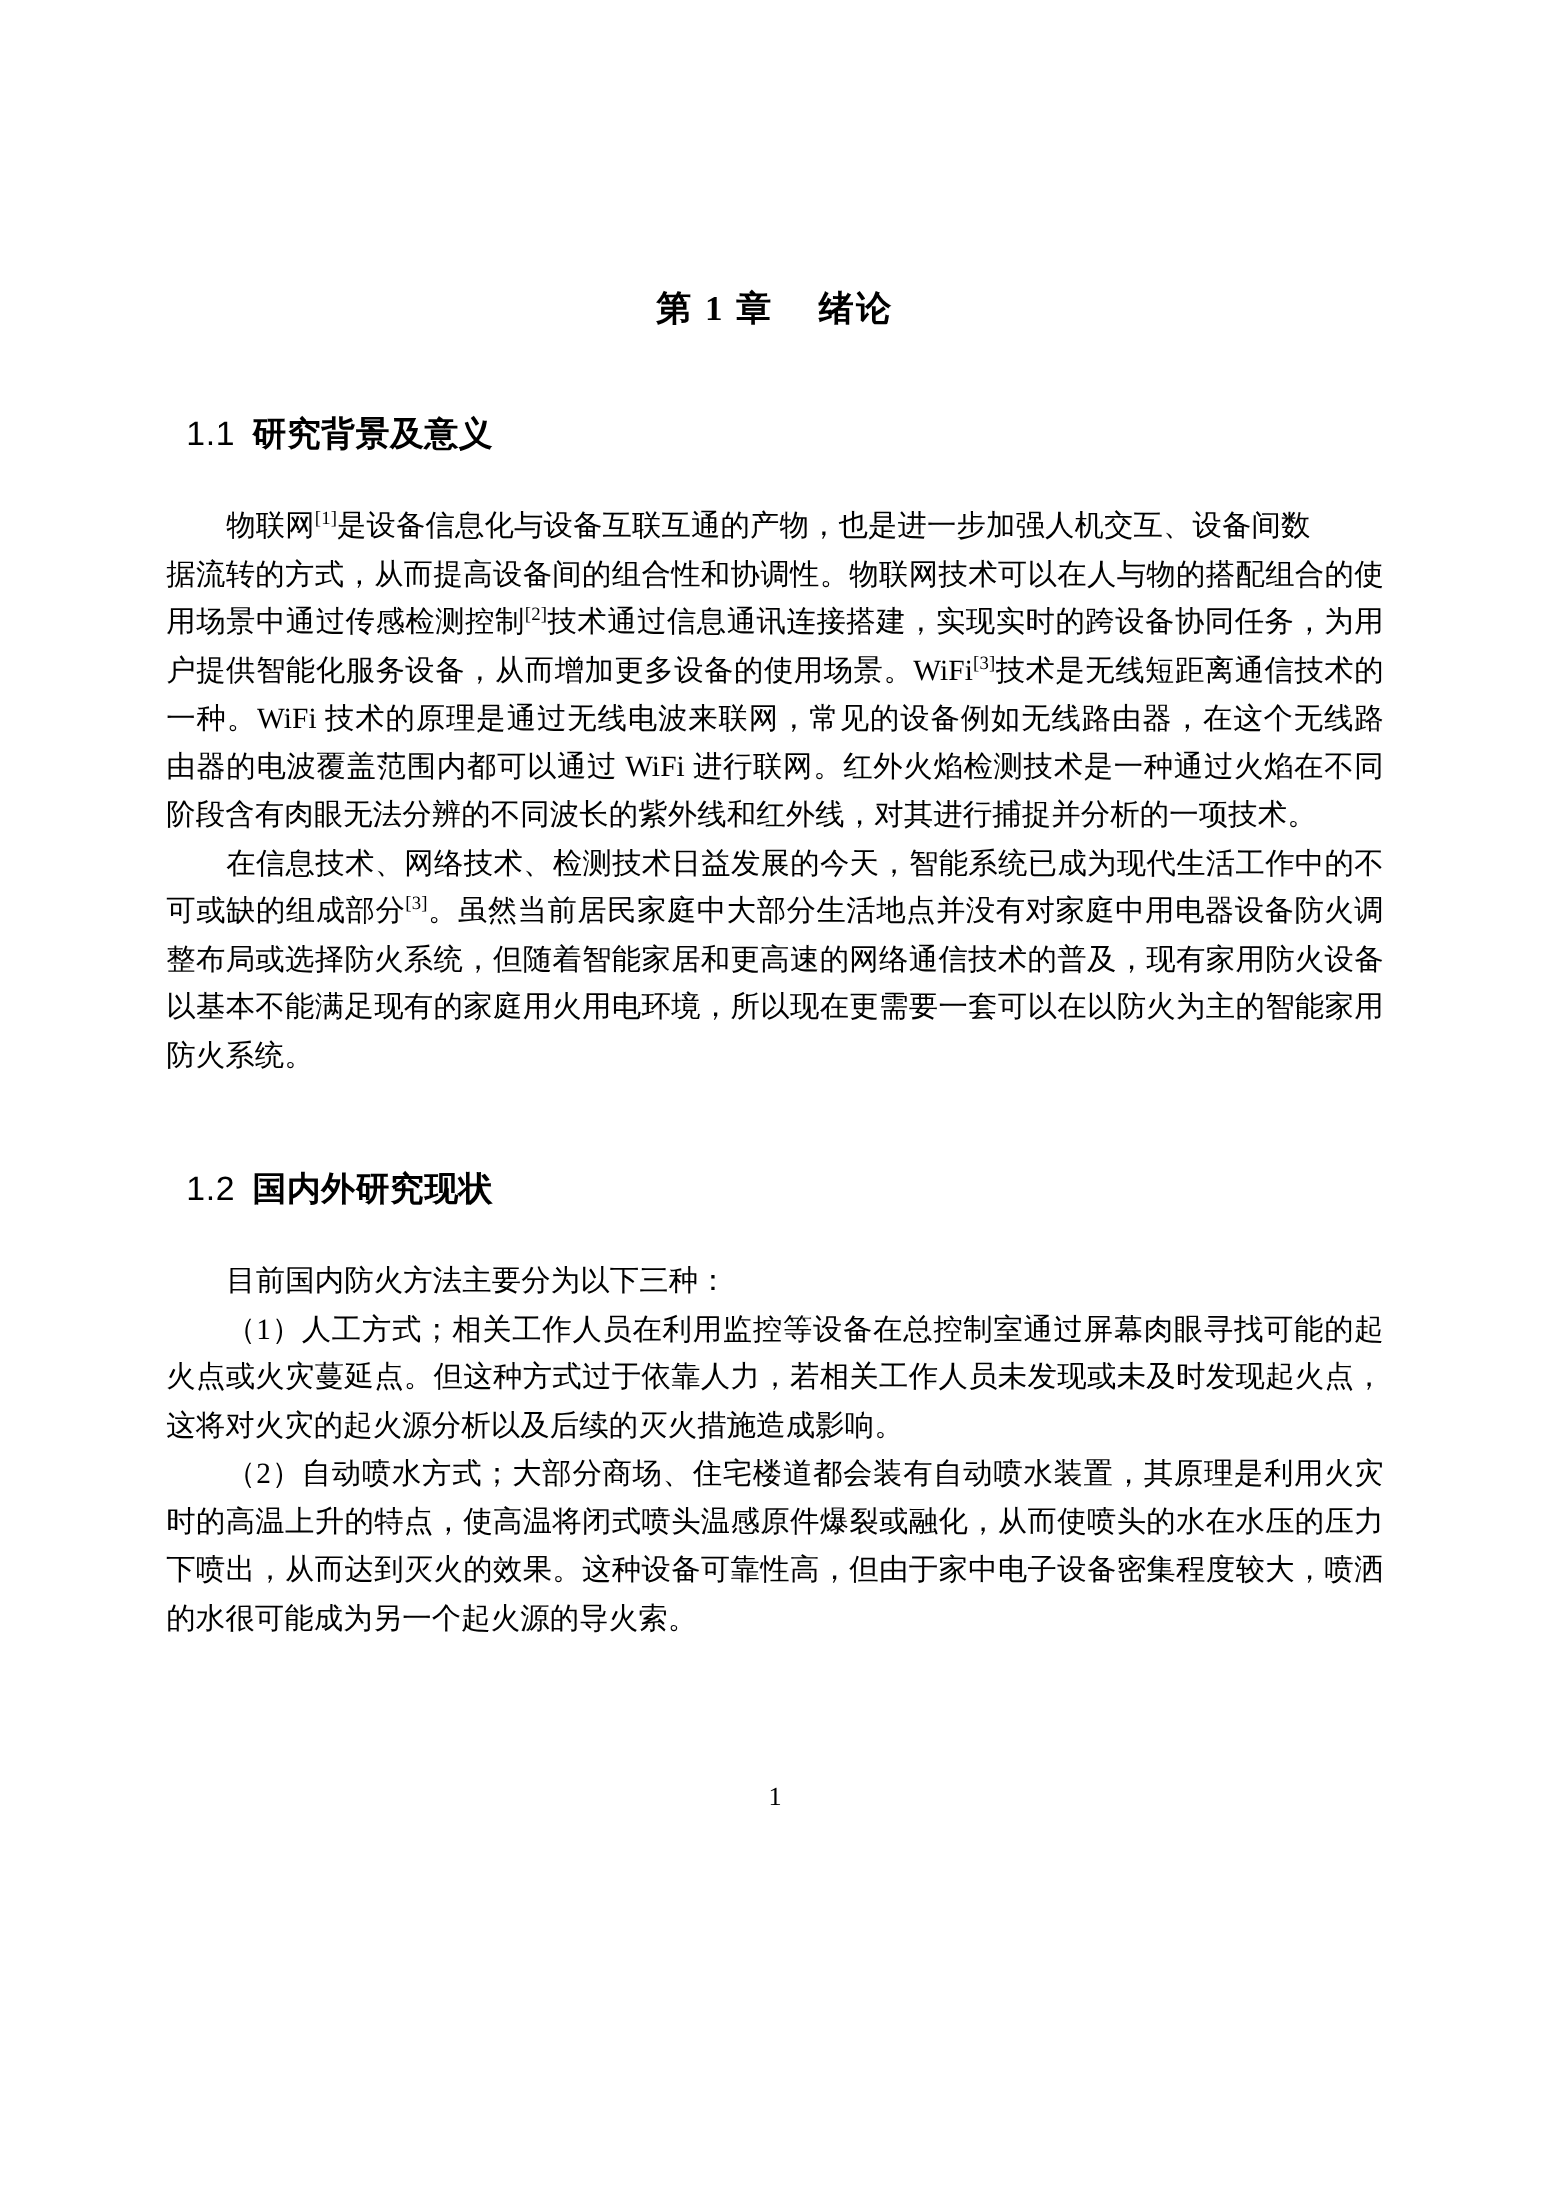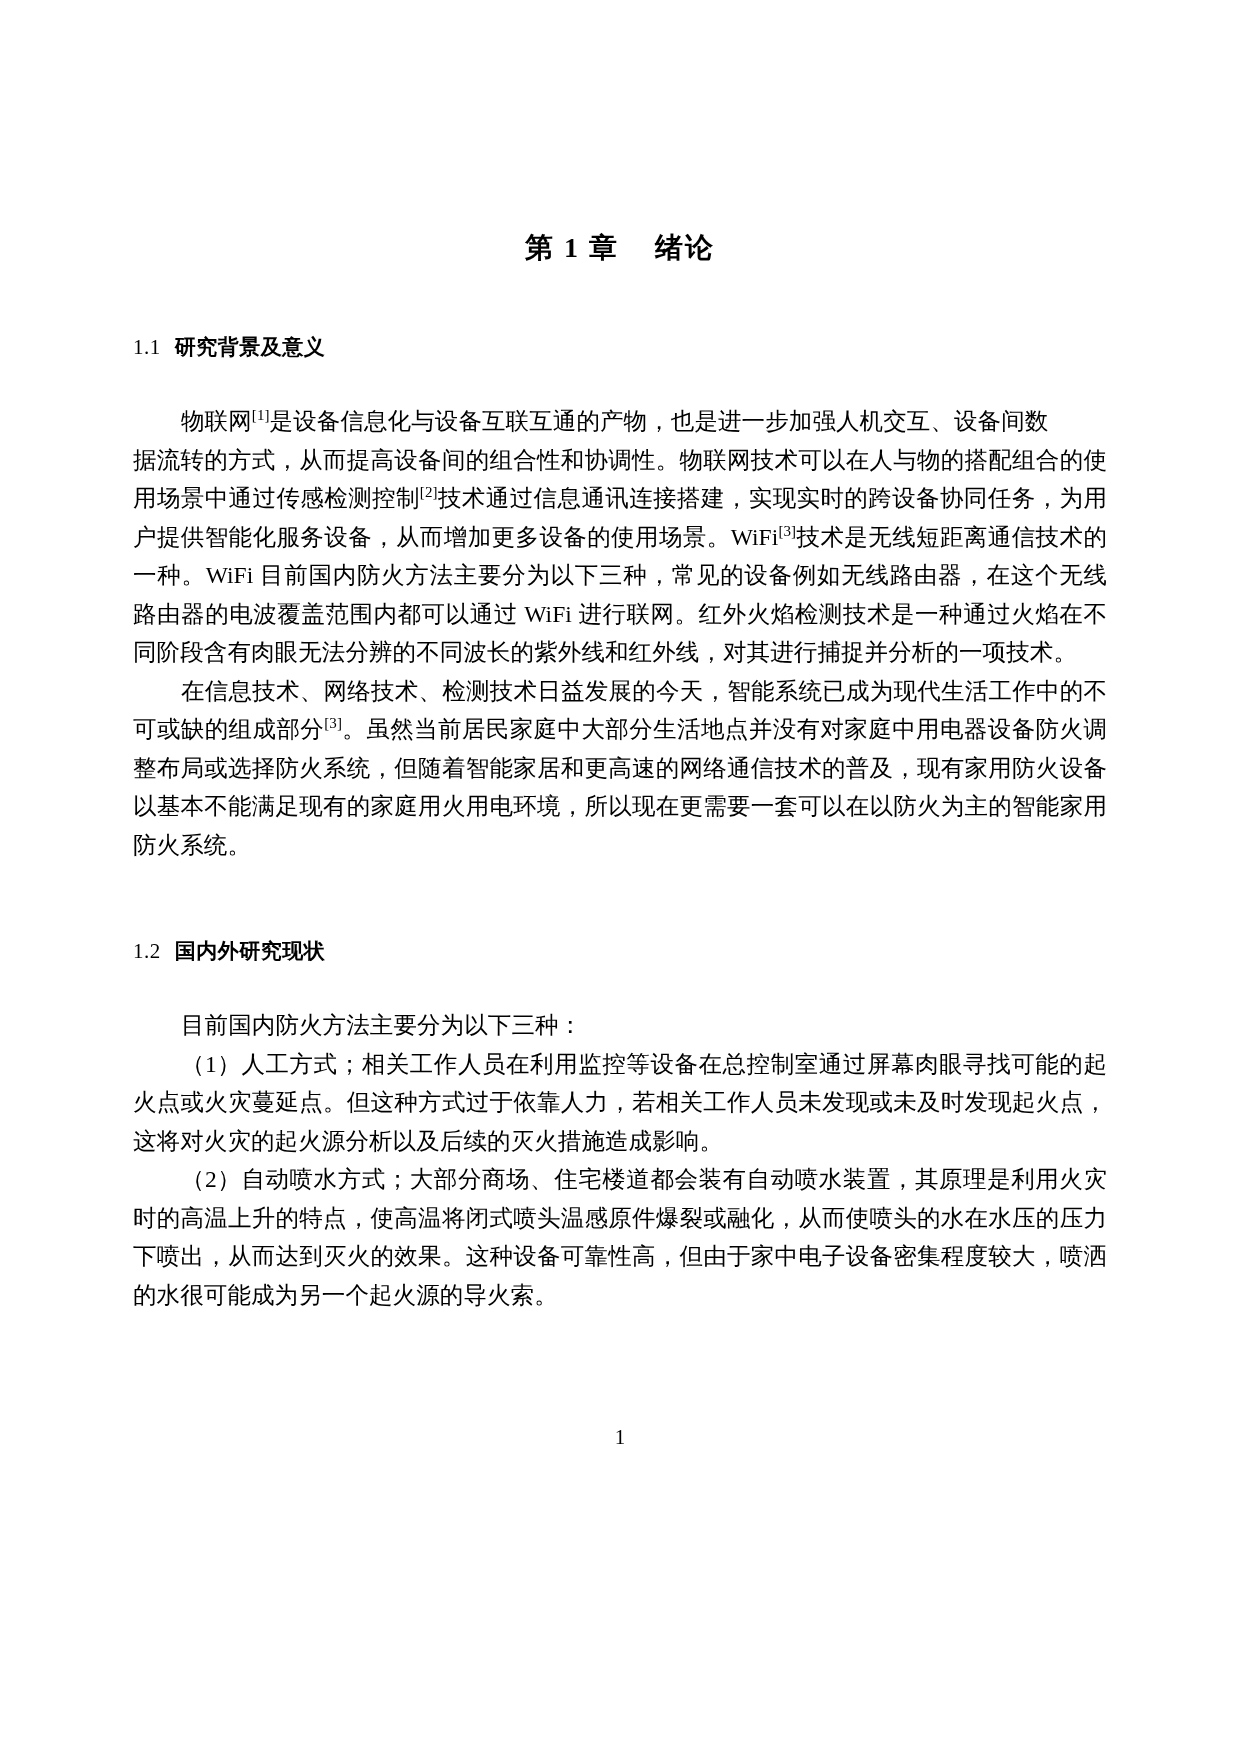--- a/index.html
+++ b/index.html
@@ -62,25 +62,25 @@
     margin-top: 48px;
   }
   sup {
     font-size: 15px;
     vertical-align: super;
     line-height: 0;
   }
 
   
   .section-heading {
-    font-family: Liberation Serif, serif;
+    font-family: Liberation Sans, sans-serif;
     font-weight: bold;
-    font-size: 21px;
+    font-size: 27px;
     line-height: 34px;
-    margin: 0;
+    margin: 16px;
     letter-spacing: 0.5px;
   }
   .section-heading .num {
     display: inline-block;
     margin-right: 14px;
     font-weight: normal;
   }
   .sec-1-1 { margin-top: 62px; }
   .sec-1-2 { margin-top: 70px; }
 
@@ -104,21 +104,21 @@
   <div class="content">
 
     <h1 class="chapter-title"><span>第 1 章</span><span class="gap"></span><span>绪论</span></h1>
 
 
 
     <h2 class="section-heading sec-1-1"><span class="num">1.1</span><span>研究背景及意义</span></h2>
 
     <p class="para after-heading"><span>物联网</span><sup>[1]</sup><span>是设备信息化与设备互联互通的产物，也是进一步加强人机交互、设备间数</span></p>
 
-    <p class="para" style="text-indent:0;"><span>据流转的方式，从而提高设备间的组合性和协调性。物联网技术可以在人与物的搭配组合的使用场景中通过传感检测控制</span><sup>[2]</sup><span>技术通过信息通讯连接搭建，实现实时的跨设备协同任务，为用户提供智能化服务设备，从而增加更多设备的使用场景。WiFi</span><sup>[3]</sup><span>技术是无线短距离通信技术的一种。WiFi 目前国内防火方法主要分为以下三种，常见的设备例如无线路由器，在这个无线路由器的电波覆盖范围内都可以通过 WiFi 进行联网。红外火焰检测技术是一种通过火焰在不同阶段含有肉眼无法分辨的不同波长的紫外线和红外线，对其进行捕捉并分析的一项技术。</span></p>
+    <p class="para" style="text-indent:0;"><span>据流转的方式，从而提高设备间的组合性和协调性。物联网技术可以在人与物的搭配组合的使用场景中通过传感检测控制</span><sup>[2]</sup><span>技术通过信息通讯连接搭建，实现实时的跨设备协同任务，为用户提供智能化服务设备，从而增加更多设备的使用场景。WiFi</span><sup>[3]</sup><span>技术是无线短距离通信技术的一种。WiFi 技术的原理是通过无线电波来联网，常见的设备例如无线路由器，在这个无线路由器的电波覆盖范围内都可以通过 WiFi 进行联网。红外火焰检测技术是一种通过火焰在不同阶段含有肉眼无法分辨的不同波长的紫外线和红外线，对其进行捕捉并分析的一项技术。</span></p>
 
     <p class="para"><span>在信息技术、网络技术、检测技术日益发展的今天，智能系统已成为现代生活工作中的不可或缺的组成部分</span><sup>[3]</sup><span>。虽然当前居民家庭中大部分生活地点并没有对家庭中用电器设备防火调整布局或选择防火系统，但随着智能家居和更高速的网络通信技术的普及，现有家用防火设备以基本不能满足现有的家庭用火用电环境，所以现在更需要一套可以在以防火为主的智能家用防火系统。</span></p>
 
     <h2 class="section-heading sec-1-2"><span class="num">1.2</span><span>国内外研究现状</span></h2>
 
     <p class="para after-heading">目前国内防火方法主要分为以下三种：</p>
 
     <p class="para">（1）人工方式；相关工作人员在利用监控等设备在总控制室通过屏幕肉眼寻找可能的起火点或火灾蔓延点。但这种方式过于依靠人力，若相关工作人员未发现或未及时发现起火点，这将对火灾的起火源分析以及后续的灭火措施造成影响。</p>
 
     <p class="para">（2）自动喷水方式；大部分商场、住宅楼道都会装有自动喷水装置，其原理是利用火灾时的高温上升的特点，使高温将闭式喷头温感原件爆裂或融化，从而使喷头的水在水压的压力下喷出，从而达到灭火的效果。这种设备可靠性高，但由于家中电子设备密集程度较大，喷洒的水很可能成为另一个起火源的导火索。</p>

